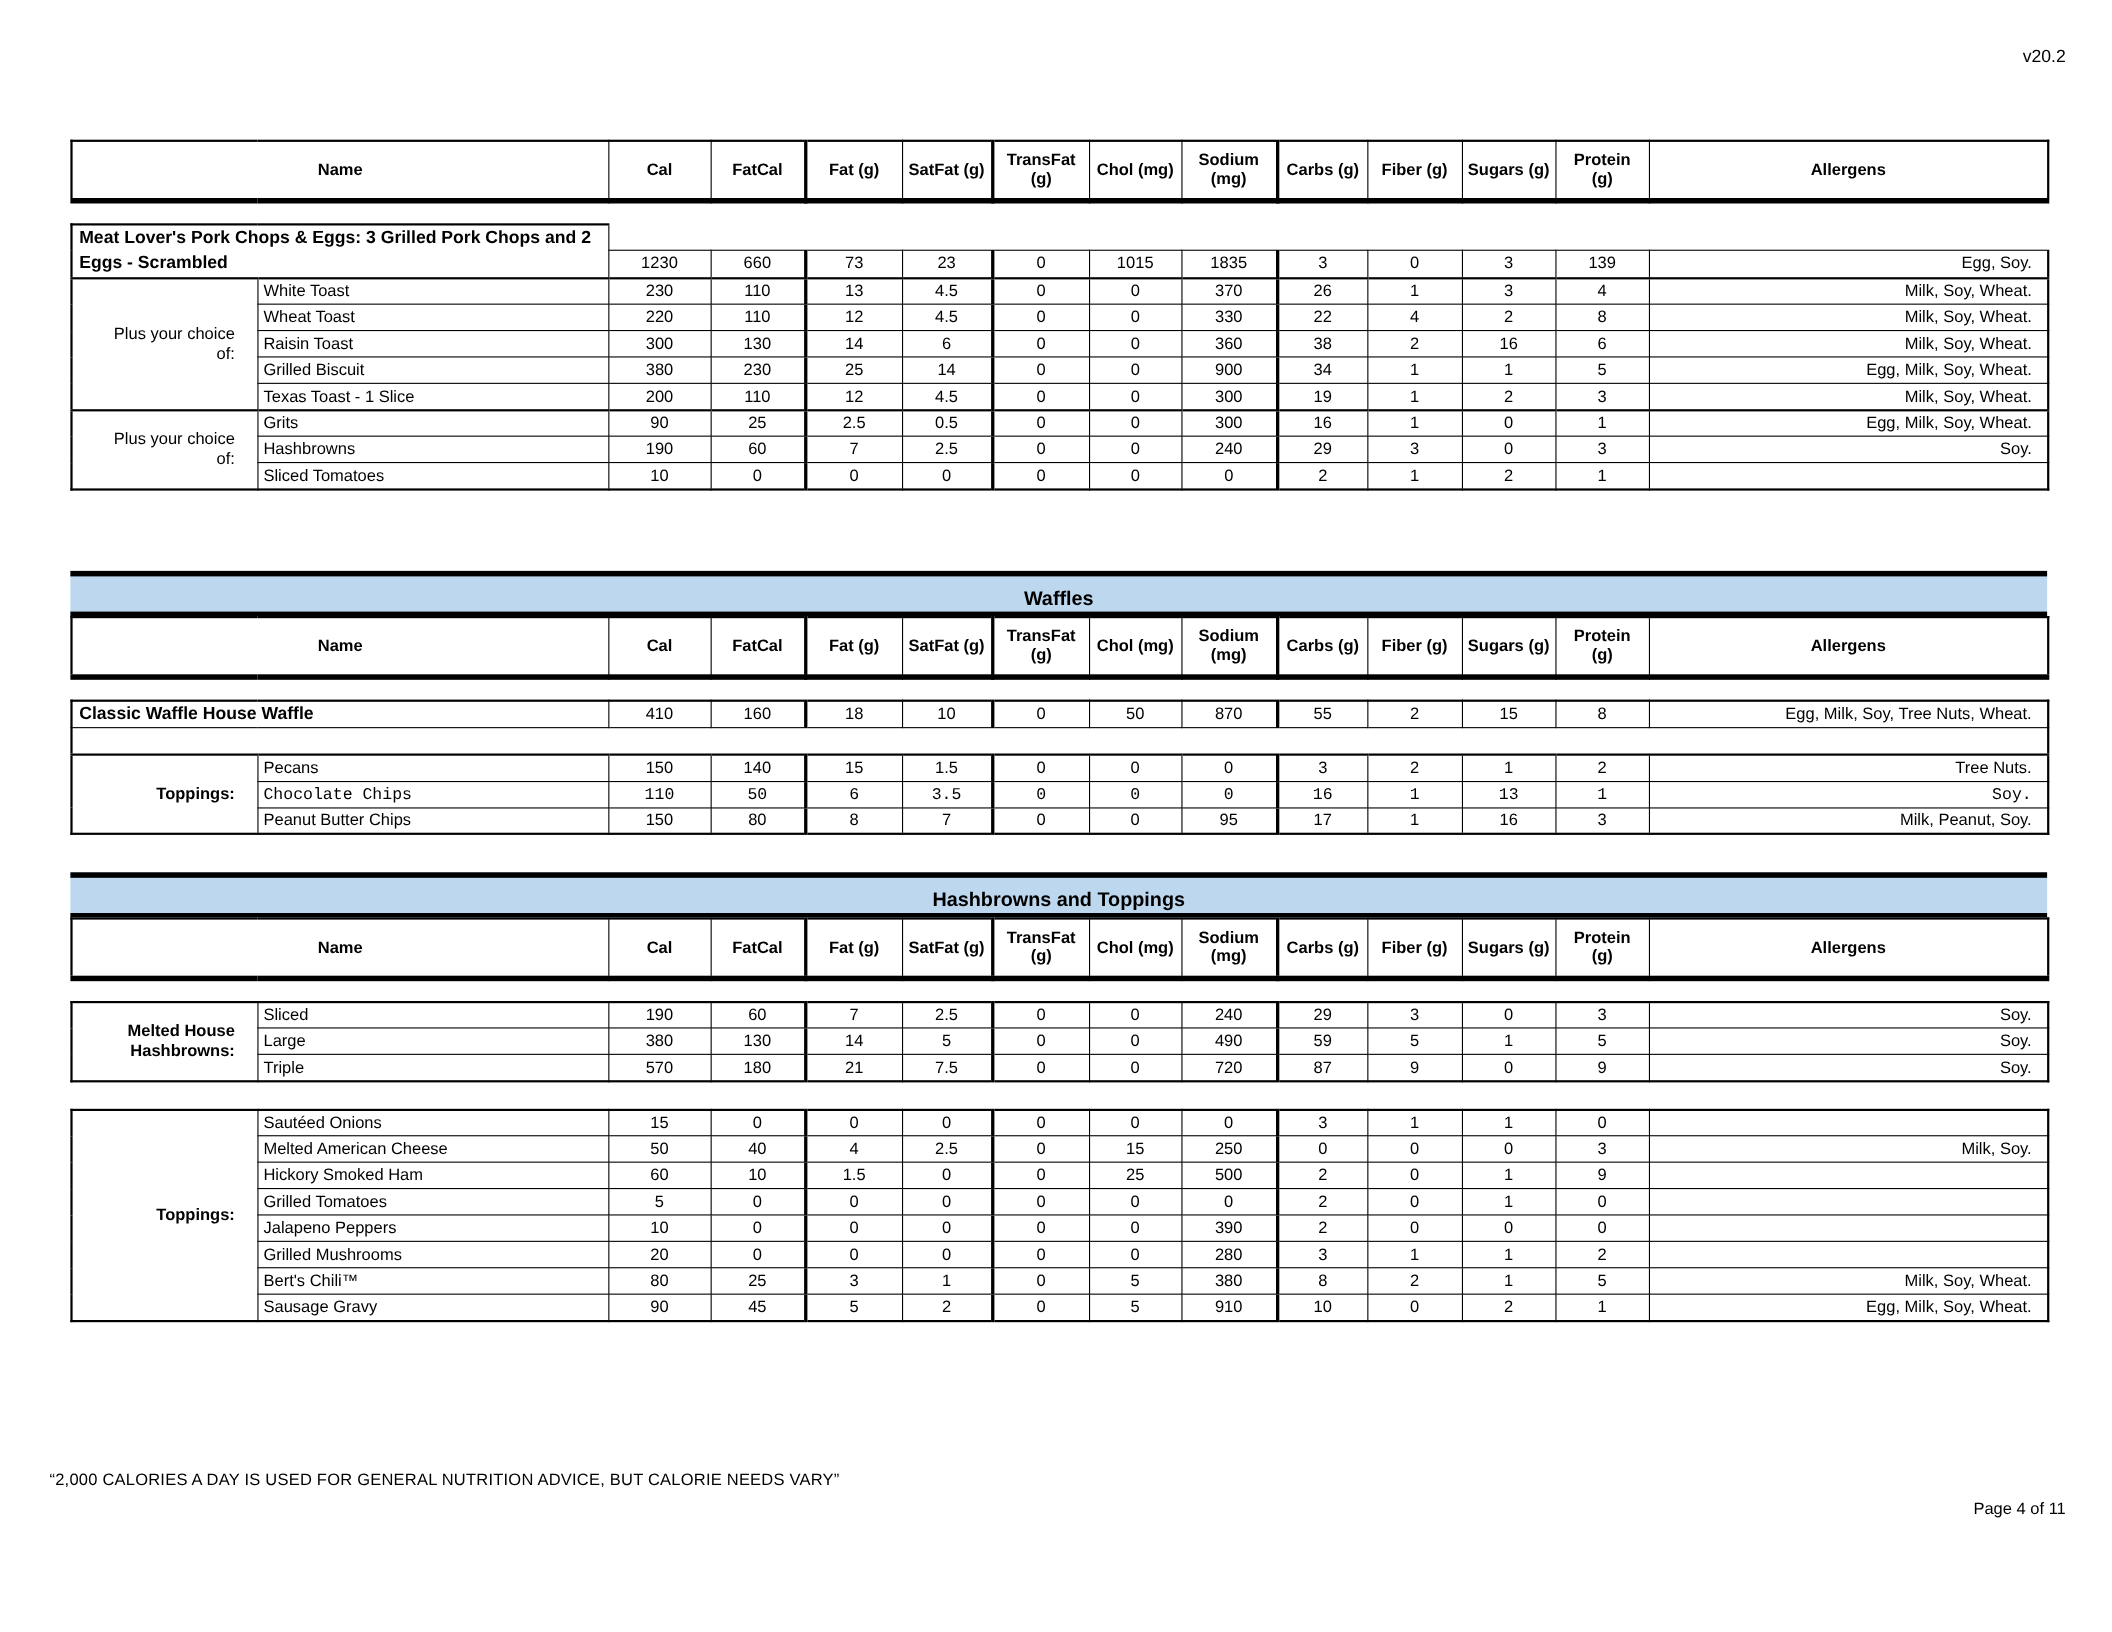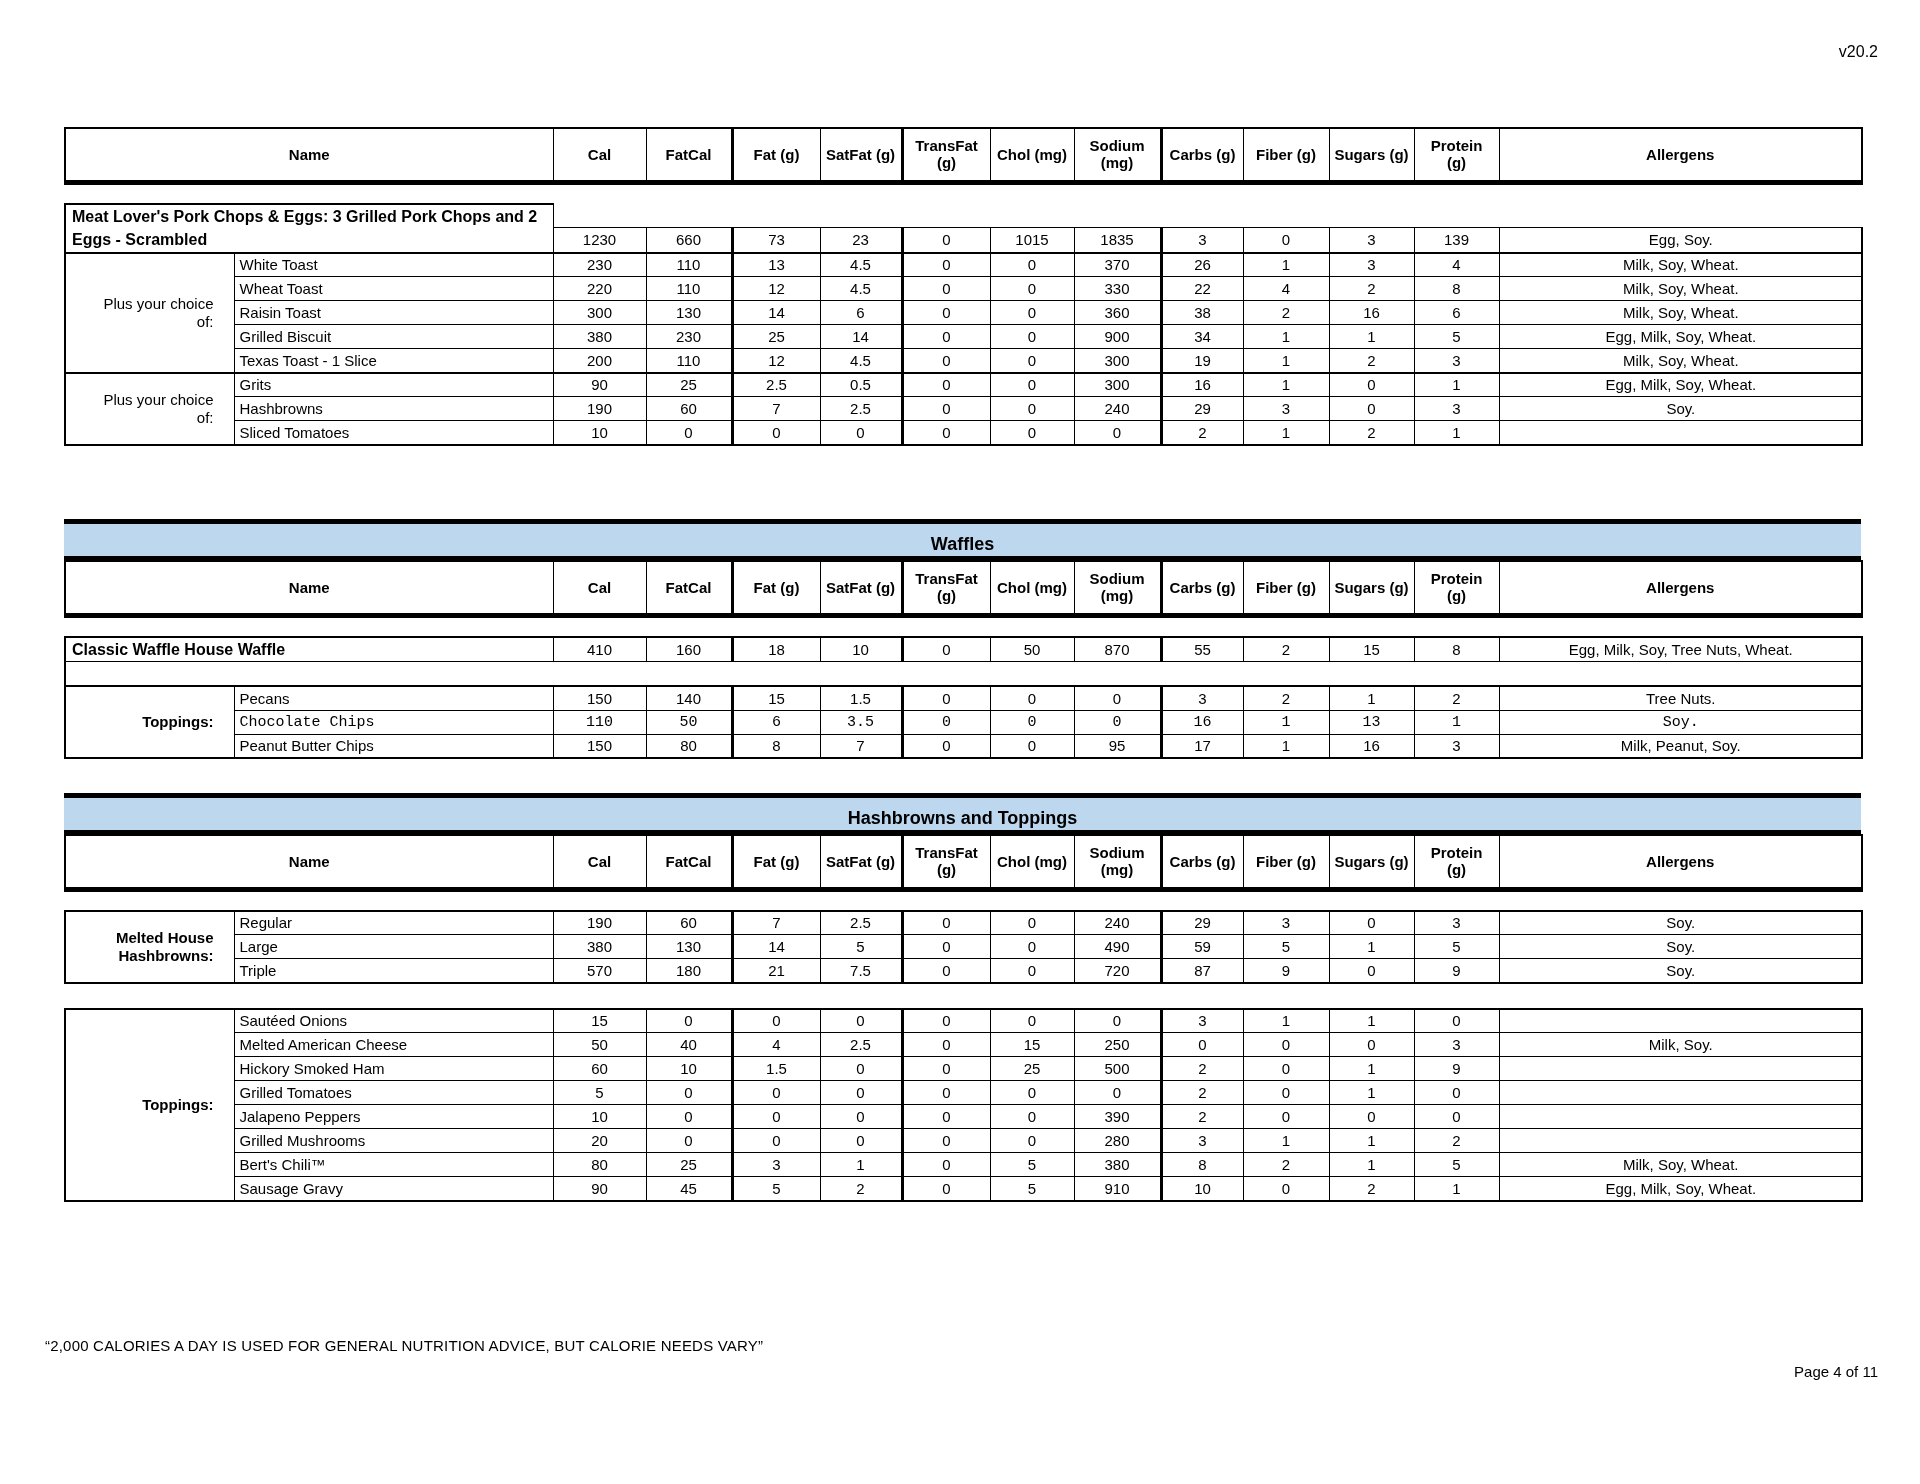--- a/index.html
+++ b/index.html
@@ -28,21 +28,21 @@
   .body-table + .body-table { margin-top:24px; }
   .body-table td {
     border:1px solid #000; font-size:15px; vertical-align:middle;
     overflow:hidden; white-space:nowrap;
   }
   td.nm  { font-weight:bold; text-align:left; padding:0 6px; white-space:normal; font-size:16px; line-height:23px; }
   td.itm { text-align:left; padding:0 2px 0 5px; }
   td.lbl { text-align:right; padding:0 20px; white-space:normal; line-height:18px; }
   td.lbl.b { font-weight:bold; }
   td.val { text-align:center; }
-  td.alg { text-align:center; padding:0 4px 0 5px; }
+  td.alg { text-align:right; padding:0 14px 0 5px; }
   td.ghost { border-top-style:hidden; border-right-style:hidden; border-left:none; border-bottom:none; }
   td.sp { border:none; }
   td.tsep { border-top-width:2px; }
   td.thickL { border-left-width:3px; }
   .quote { position:absolute; left:45px; top:1337px; font-size:15px; letter-spacing:0.2px; }
   .pagenum { position:absolute; right:42px; top:1363px; font-size:15px; }
 </style>
 </head>
 <body>
 
@@ -435,21 +435,21 @@
             <col style="width: 87px;">
             <col style="width: 82px;">
             <col style="width: 86px;">
             <col style="width: 85px;">
             <col style="width: 85px;">
             <col style="width: 363px;">
           </colgroup>
           <tbody>
             <tr style="height: 24px;">
               <td class="lbl b" rowspan="3">Melted House Hashbrowns:</td>
-              <td class="itm">Regular</td>
+              <td class="itm">Sliced</td>
               <td class="val">190</td>
               <td class="val">60</td>
               <td class="val thickL">7</td>
               <td class="val">2.5</td>
               <td class="val thickL">0</td>
               <td class="val">0</td>
               <td class="val">240</td>
               <td class="val thickL">29</td>
               <td class="val">3</td>
               <td class="val">0</td>

